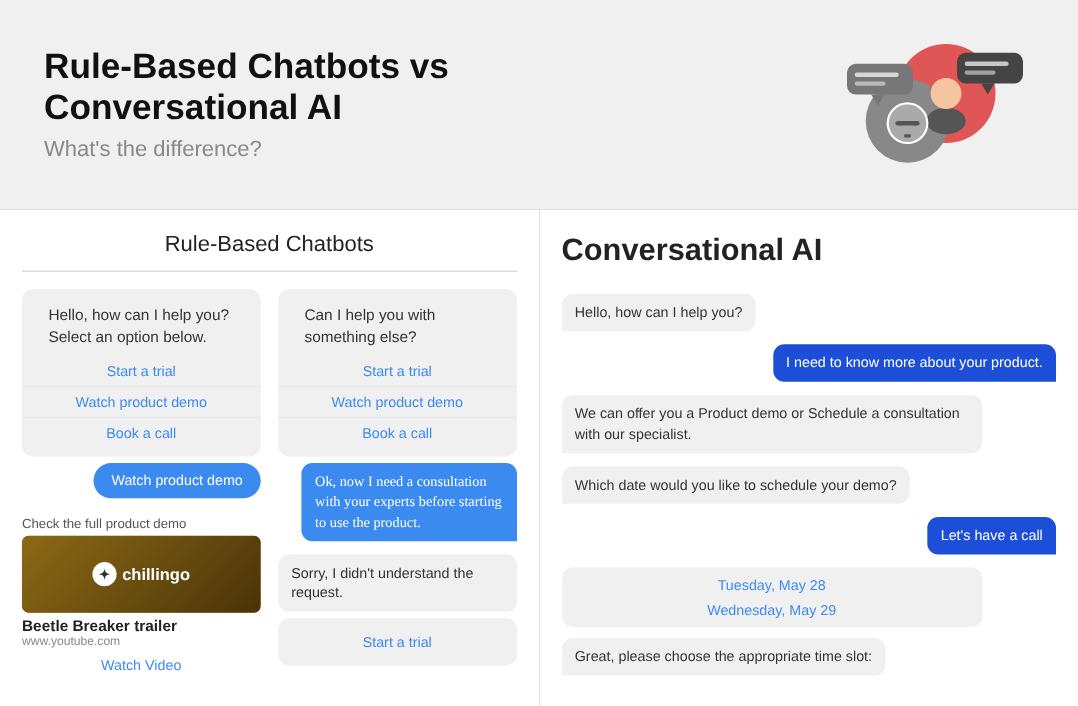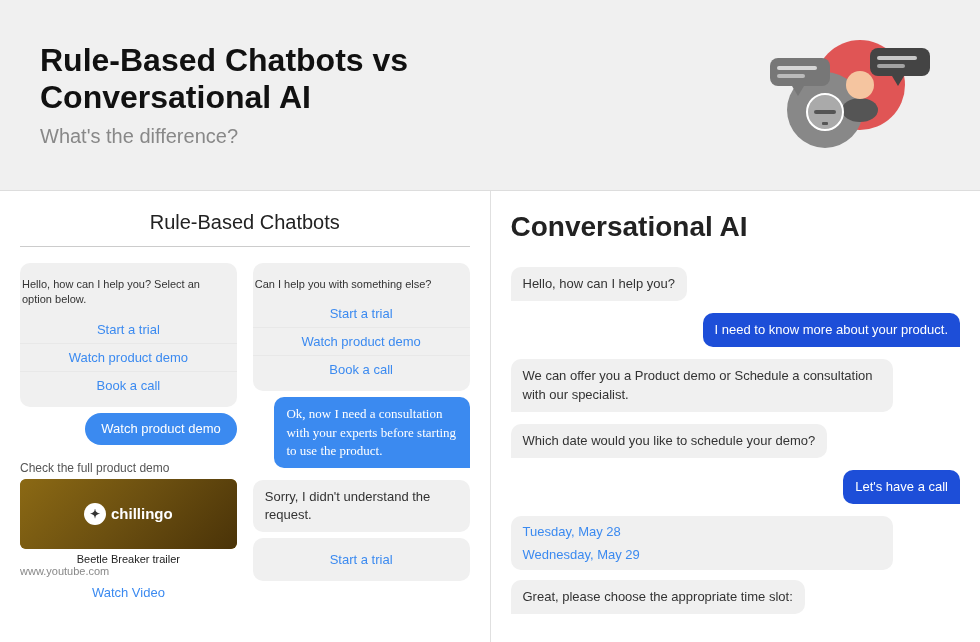--- a/index.html
+++ b/index.html
@@ -119,22 +119,22 @@
       border-bottom: none;
     }
 
     .menu-box {
       background: #f0f0f0;
       border-radius: 10px;
       padding: 8px 0;
       margin-bottom: 6px;
     }
     .menu-box .menu-title {
-      padding: 6px 12px 8px 2px;
-      font-size: 11px;
+      padding: 6px 12px 8px 24px;
+      font-size: 14px;
       color: #333;
       line-height: 1.4;
     }
 
     
     .video-card {
       margin-top: 8px;
     }
     .video-label {
       font-size: 12px;
@@ -178,24 +178,23 @@
       font-size: 12px;
       color: #333;
       font-weight: bold;
     }
     .chillingo-text {
       color: #fff;
       font-size: 15px;
       font-weight: bold;
     }
     .video-meta-title {
-      font-size: 11px;
-      font-weight: normal;
+      font-size: 14px;
+      font-weight: bold;
       color: #222;
-      text-align: center;
     }
     .video-meta-url {
       font-size: 11px;
       color: #888;
       margin-bottom: 4px;
     }
     .watch-video-link {
       display: block;
       text-align: center;
       color: #3b8af0;
@@ -361,21 +360,21 @@
       </div>
 
       <div style="display:flex; margin-bottom:2px;">
         <div class="conv-bubble left">Which date would you like to schedule your demo?</div>
       </div>
 
       <div style="display:flex; justify-content:flex-end; margin-bottom:2px;">
         <div class="conv-bubble right">Let's have a call</div>
       </div>
 
-      <div style="background:#f0f0f0; border-radius:10px; padding:4px 0; margin-bottom:4px; max-width:85%;">
+      <div style="background:#f0f0f0; border-radius:10px; padding:4px 0; margin-bottom:4px; max-width:85%;text-align:center;">
         <a class="conv-link">Tuesday, May 28</a>
         <a class="conv-link">Wednesday, May 29</a>
       </div>
 
 
       <div style="display:flex; margin-bottom:6px;">
         <div class="conv-bubble left">Great, please choose the appropriate time slot:</div>
       </div>
 
     </div>

